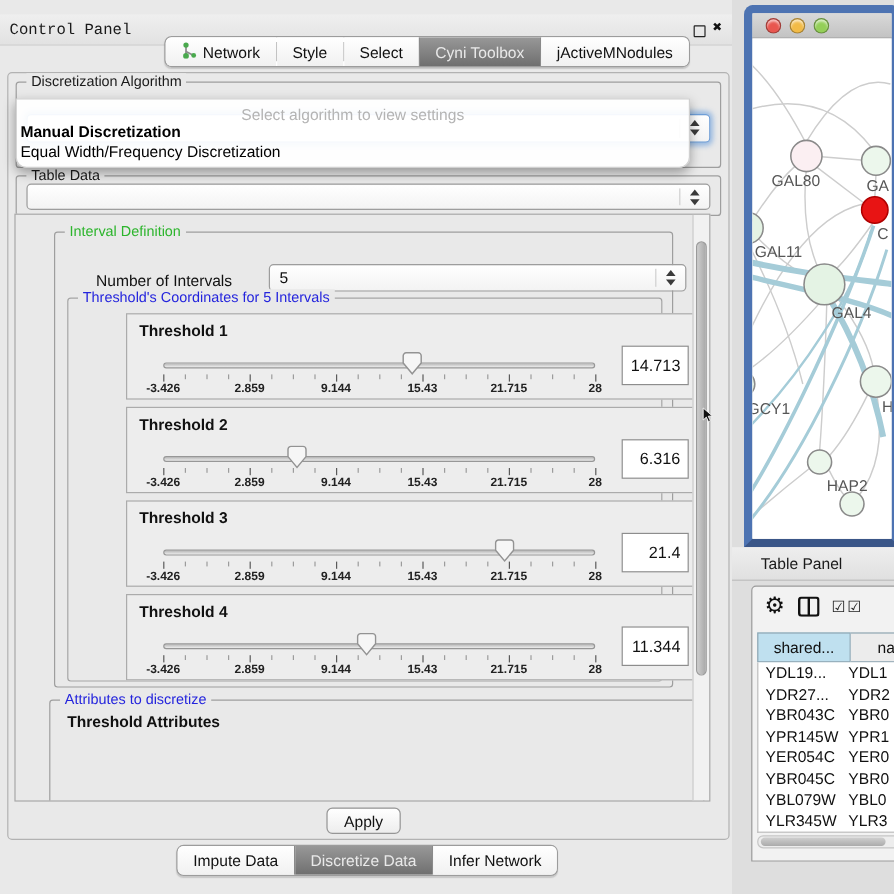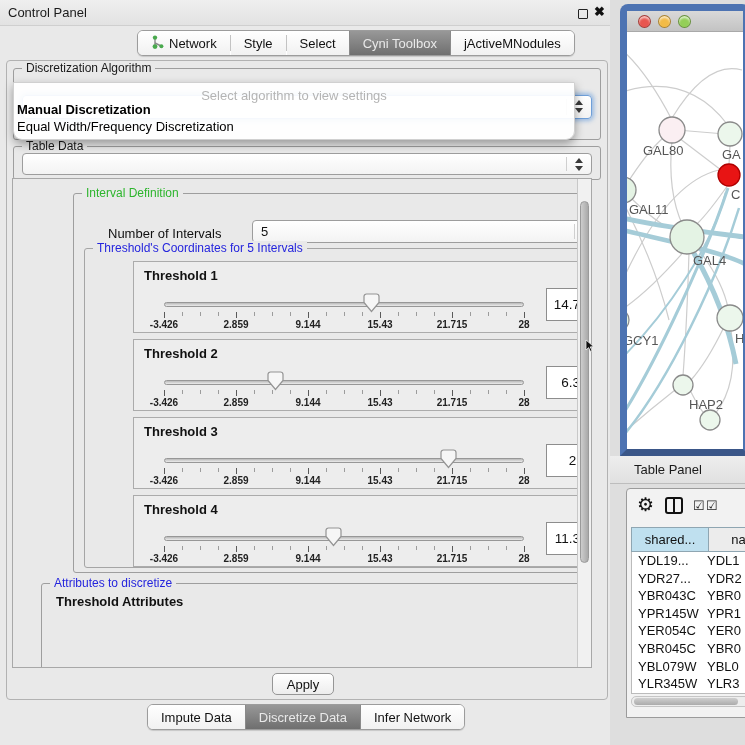--- a/index.html
+++ b/index.html
@@ -2,21 +2,21 @@
 <html><head>
 <meta charset="utf-8">
 <style>
   * { margin:0; padding:0; box-sizing:border-box; }
   html,body { width:745px; height:745px; overflow:hidden; background:#e3e3e3;
               font-family:"Liberation Sans", sans-serif; color:#111; }
   #root { position:relative; width:745px; height:745px; }
 
   
   #control-panel { position:absolute; left:0; top:0; width:610px; height:745px; background:#e9e9e9; }
-  #titlebar { position:absolute; left:0; top:0; width:610px; height:26px; background:linear-gradient(#efefef,#e2e2e2); border-bottom:1px solid #cfcfcf; }
+  #titlebar { position:absolute; left:0; top:12px; width:610px; height:26px; background:linear-gradient(#efefef,#e2e2e2); border-bottom:1px solid #cfcfcf;font-family:Liberation Mono, monospace; }
   #titlebar .title { position:absolute; left:8px; top:5px; font-size:13px; color:#1a1a1a; }
   .float-btn { position:absolute; left:578px; top:9px; width:10px; height:10px; border:1.6px solid #222; border-radius:1px; }
   .close-btn { position:absolute; left:594px; top:4px; font-size:13px; font-weight:bold; color:#111; }
 
   .tabstrip { position:absolute; display:flex; align-items:stretch; height:26px; border:1px solid #9c9c9c; border-radius:6px; overflow:hidden; background:#fff; box-shadow:0 1px 1px rgba(0,0,0,.15); }
   .tabstrip .tab { display:flex; align-items:center; gap:5px; padding:0 13px; font-size:13px; background:linear-gradient(#ffffff,#f1f1f1); color:#111; white-space:nowrap; }
   .tabstrip .tab.dark { background:linear-gradient(#989898,#6f6f6f); color:#e9e9e9; border-left:1px solid #8a8a8a; border-right:1px solid #8a8a8a; }
   .tabstrip .vsep { width:1px; background:#c3c3c3; margin:4px 0; }
   #top-tabs { left:137px; top:30px; }
   #bottom-tabs { left:147px; top:704px; }
@@ -151,21 +151,21 @@
       <div class="combo" style="left:8px; top:6px; width:570px; height:22px;">
         <span class="stepper">
             <span class="tri-up"></span>
             <span class="tri-dn"></span>
           </span>
       </div>
     </div>
 
     <div id="scrollpane">
 
-      <div class="groupbox" style="left:32px; top:14px; width:516px; height:380px;margin-left:28px;">
+      <div class="groupbox" style="left:32px; top:14px; width:516px; height:380px;">
         <span class="group-title gt-green">Interval Definition</span>
 
         <div style="position:absolute; left:34px; top:32px; font-size:13px; font-weight:normal;">Number of Intervals</div>
         <div class="combo" style="left:178px; top:26px; width:348px; height:23px;">
           <span>5</span>
           <span class="stepper">
               <span class="tri-up"></span>
               <span class="tri-dn"></span>
             </span>
         </div>

